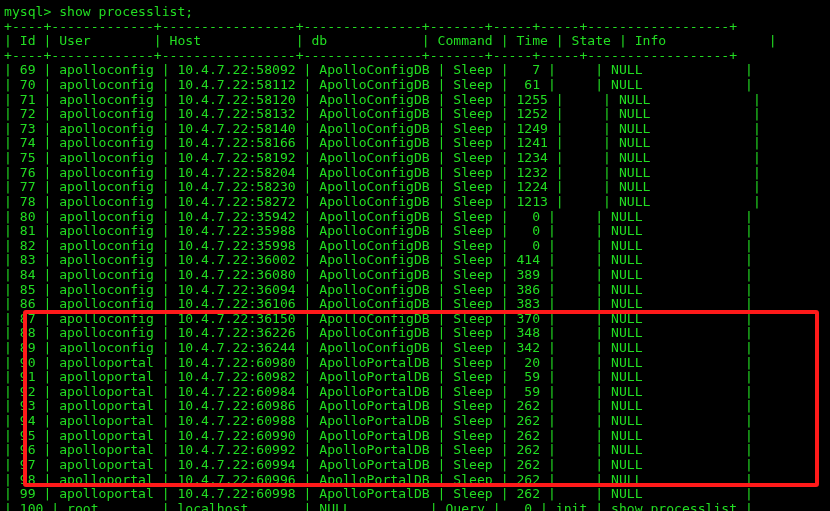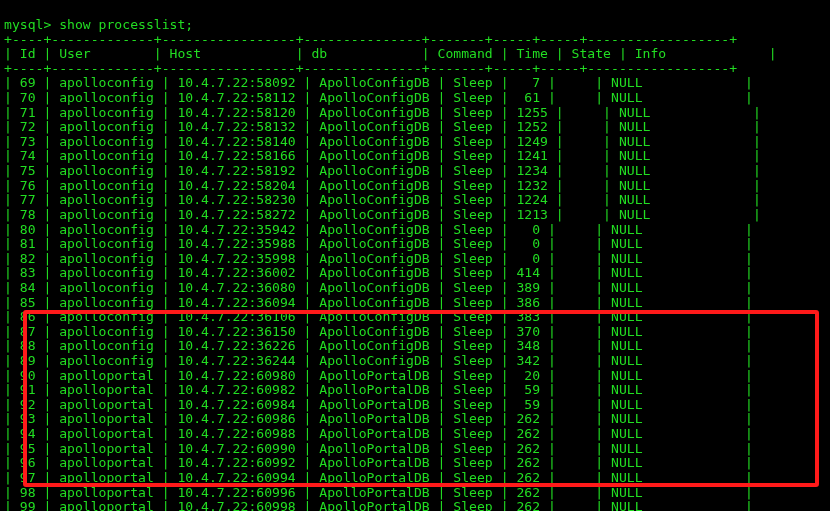--- a/index.html
+++ b/index.html
@@ -20,21 +20,21 @@
     top: 0;
     width: 830px;
     height: 511px;
     background: #000000;
     color: #22dd22;
     font-family: "DejaVu Sans Mono", monospace;
     font-size: 13.1px;
     line-height: 14.62px;
     white-space: pre;
     letter-spacing: 0px;
-    padding: 18px 0 0 4px;
+    padding: 5px 0 0 4px;
     box-sizing: border-box;
     overflow: hidden;
   }
   .tline {
     height: 14.62px;
     white-space: pre;
     font-family: "DejaVu Sans Mono", monospace;
     color: #22dd22;
   }
   #annotation-box {

